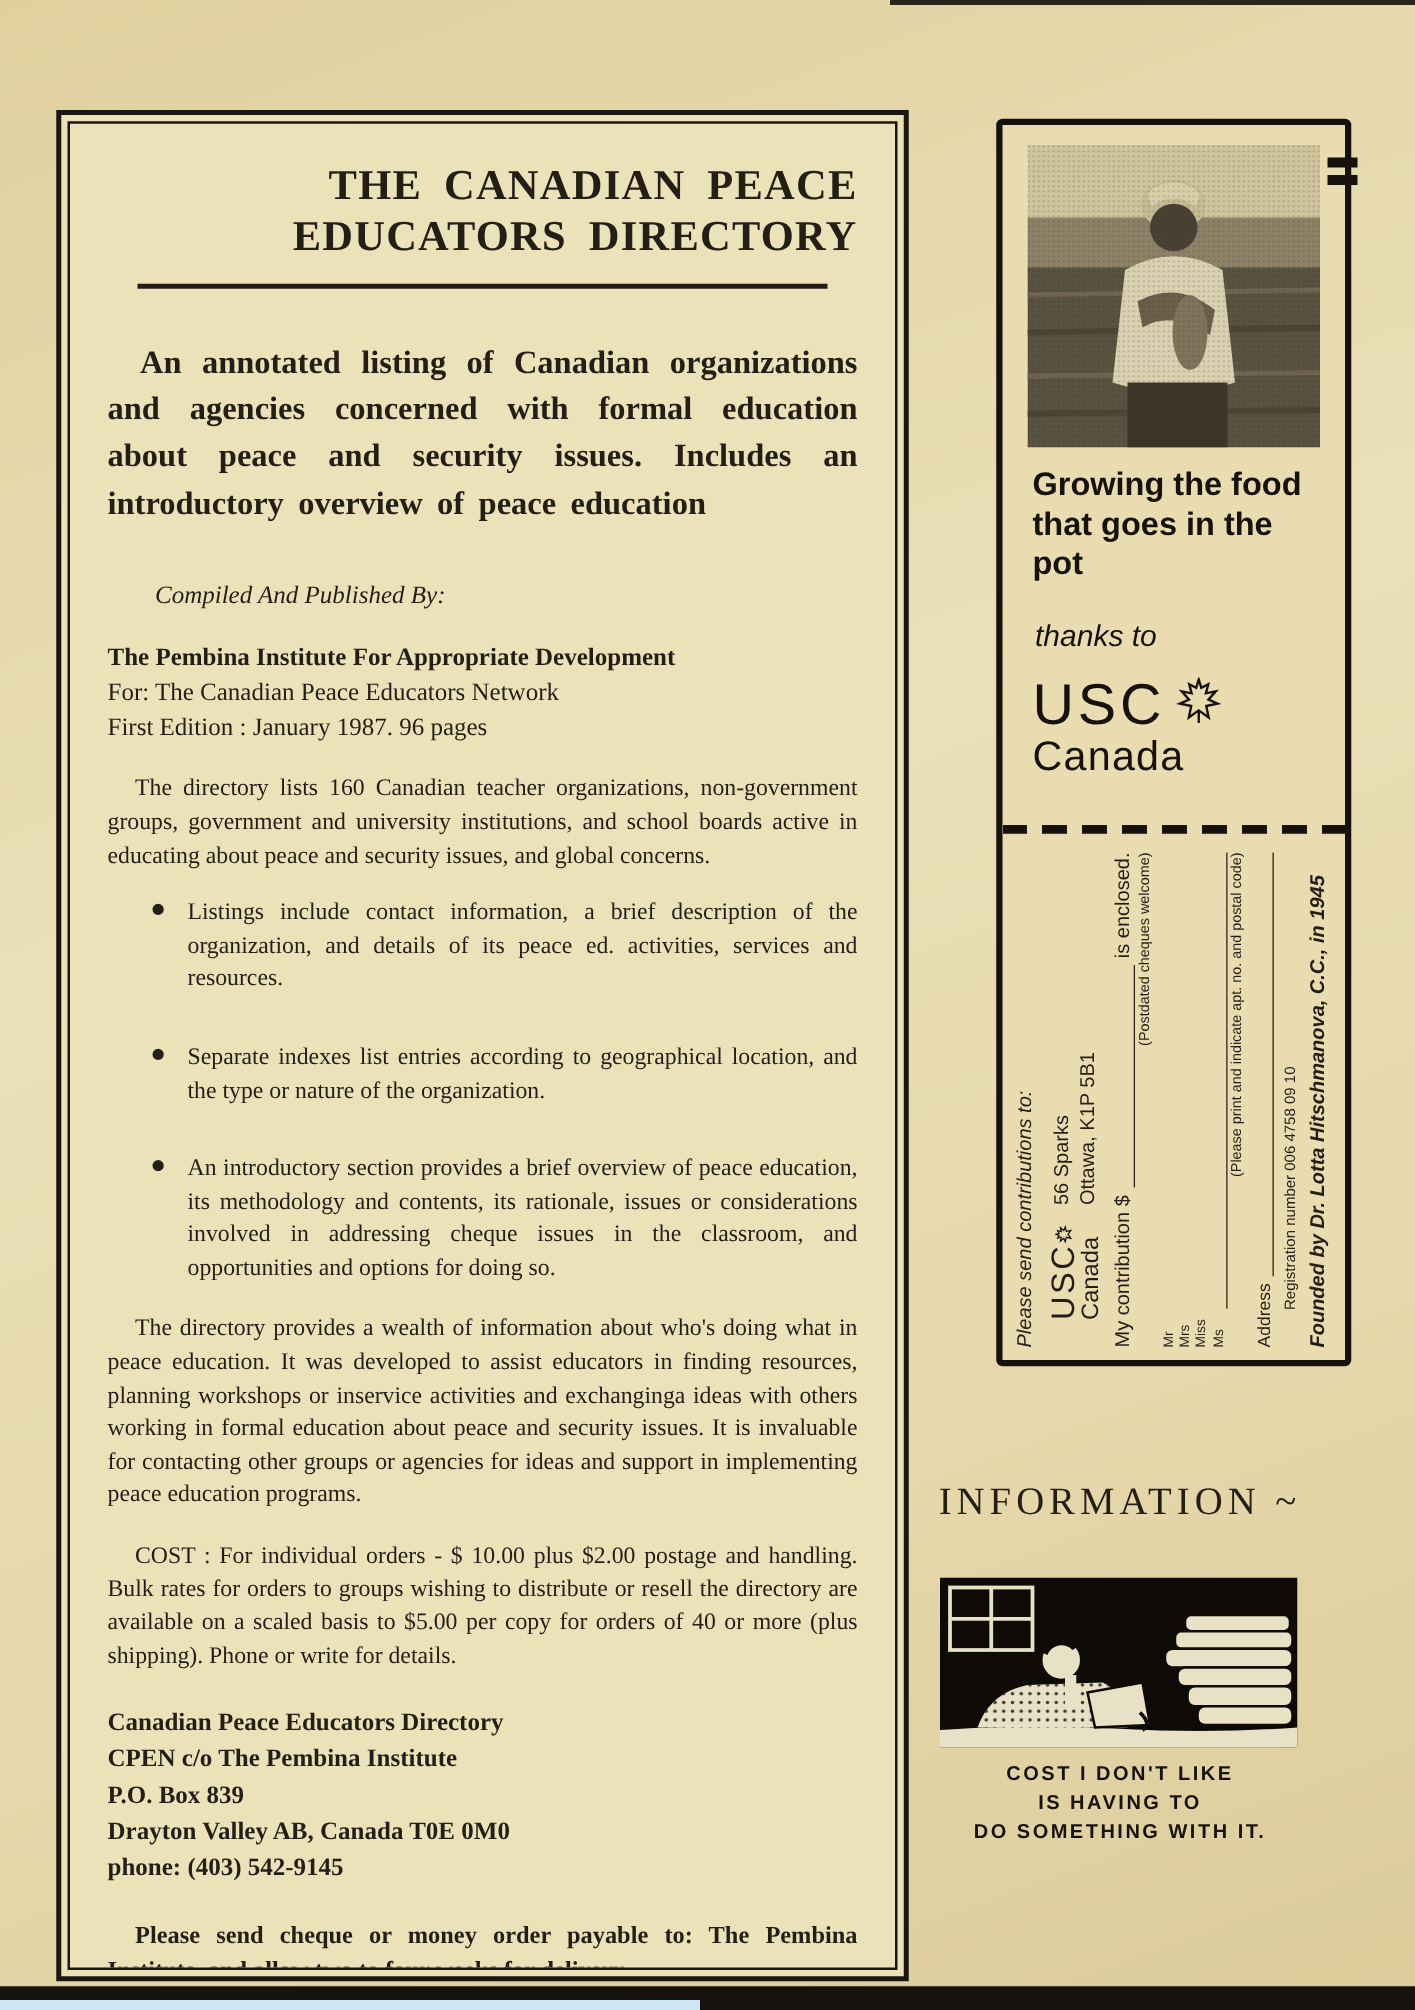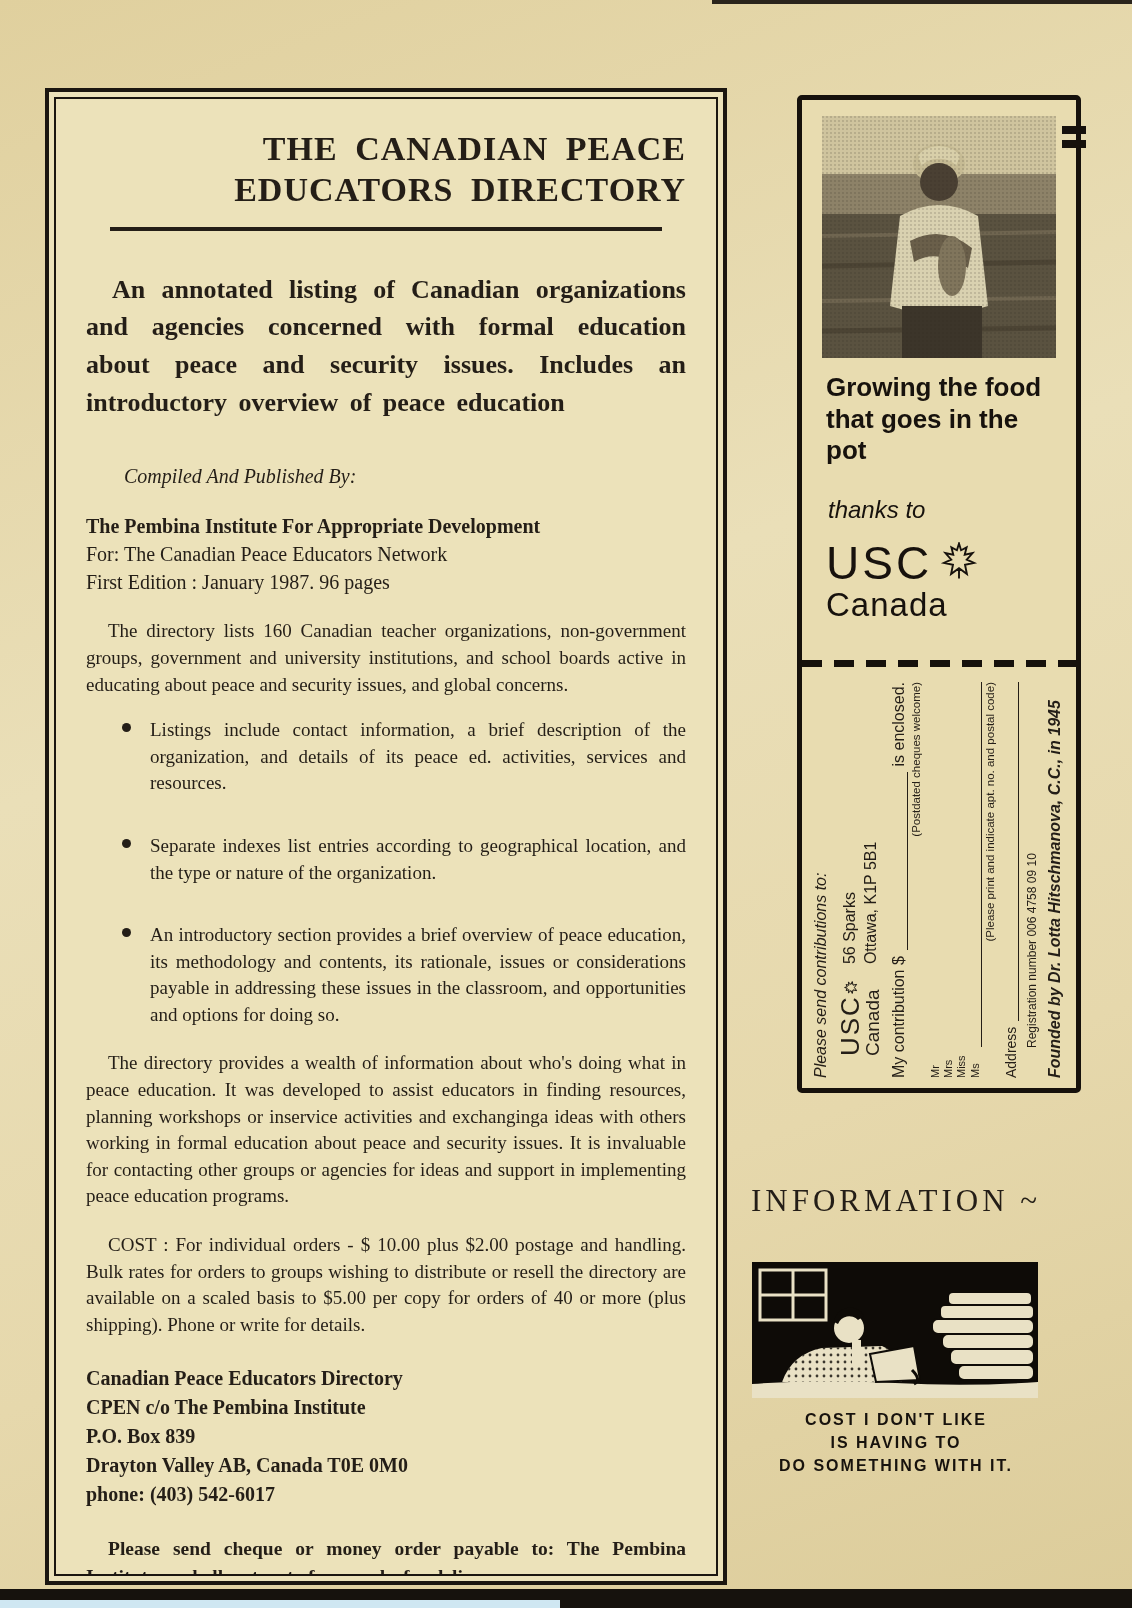--- a/index.html
+++ b/index.html
@@ -118,34 +118,34 @@
         <div class="bullet-item">
           <span class="bullet-dot"></span>
           <span>Listings include contact information, a brief description of the organization, and details of its peace ed. activities, services and resources.</span>
         </div>
         <div class="bullet-item">
           <span class="bullet-dot"></span>
           <span>Separate indexes list entries according to geographical location, and the type or nature of the organization.</span>
         </div>
         <div class="bullet-item">
           <span class="bullet-dot"></span>
-          <span>An introductory section provides a brief overview of peace education, its methodology and contents, its rationale, issues or considerations payable in addressing these issues in the classroom, and opportunities and options for doing so.</span>
+          <span>An introductory section provides a brief overview of peace education, its methodology and contents, its rationale, issues or considerations involved in addressing cheque issues in the classroom, and opportunities and options for doing so.</span>
         </div>
       </div>
 
       <p class="dir-para">The directory provides a wealth of information about who's doing what in peace education. It was developed to assist educators in finding resources, planning workshops or inservice activities and exchanginga ideas with others working in formal education about peace and security issues. It is invaluable for contacting other groups or agencies for ideas and support in implementing peace education programs.</p>
 
       <p class="dir-para">COST :  For individual orders - $ 10.00 plus $2.00 postage and handling. Bulk rates for orders to groups wishing to distribute or resell the directory are available on a scaled basis to $5.00 per copy for orders of 40 or more (plus shipping). Phone or write for details.</p>
 
       <div class="dir-addr">
         <div>Canadian Peace Educators Directory</div>
         <div>CPEN c/o The Pembina Institute</div>
         <div>P.O. Box 839</div>
         <div>Drayton Valley AB,  Canada T0E 0M0</div>
-        <div>phone: (403) 542-6017</div>
+        <div>phone: (403) 542-9145</div>
       </div>
 
       <p class="dir-closing">Please send cheque or money order payable to: The Pembina Institute, and allow two to four weeks for delivery.</p>
     </div>
   </div>
 
   <div class="usc-box">
 
     <div class="usc-photo">
       <svg width="234" height="242" viewBox="0 0 234 242" xmlns="http://www.w3.org/2000/svg">

